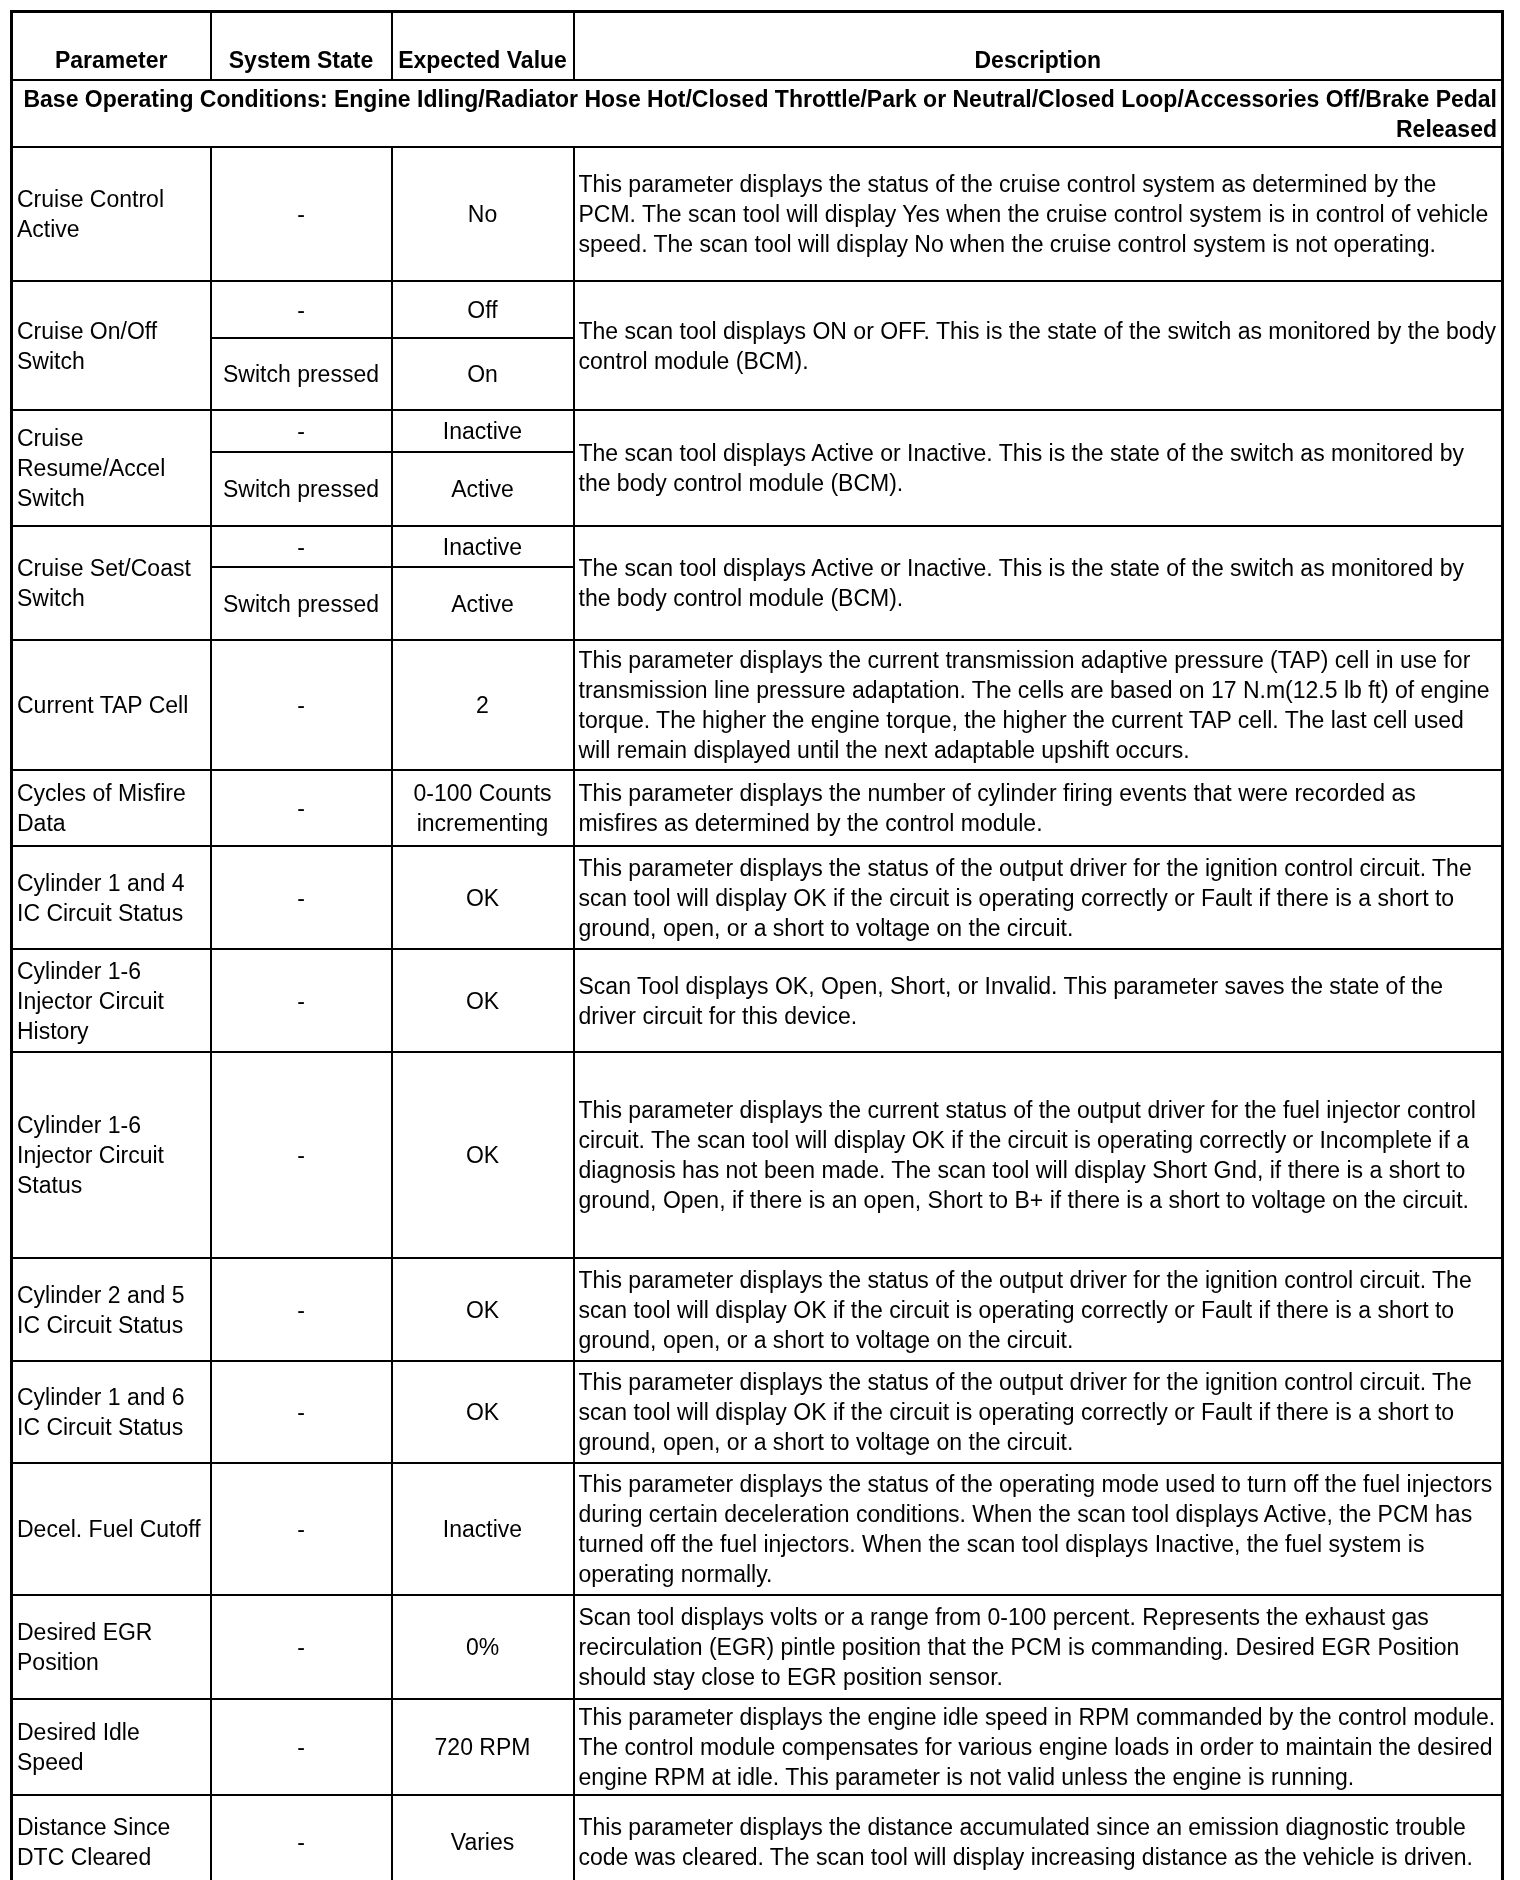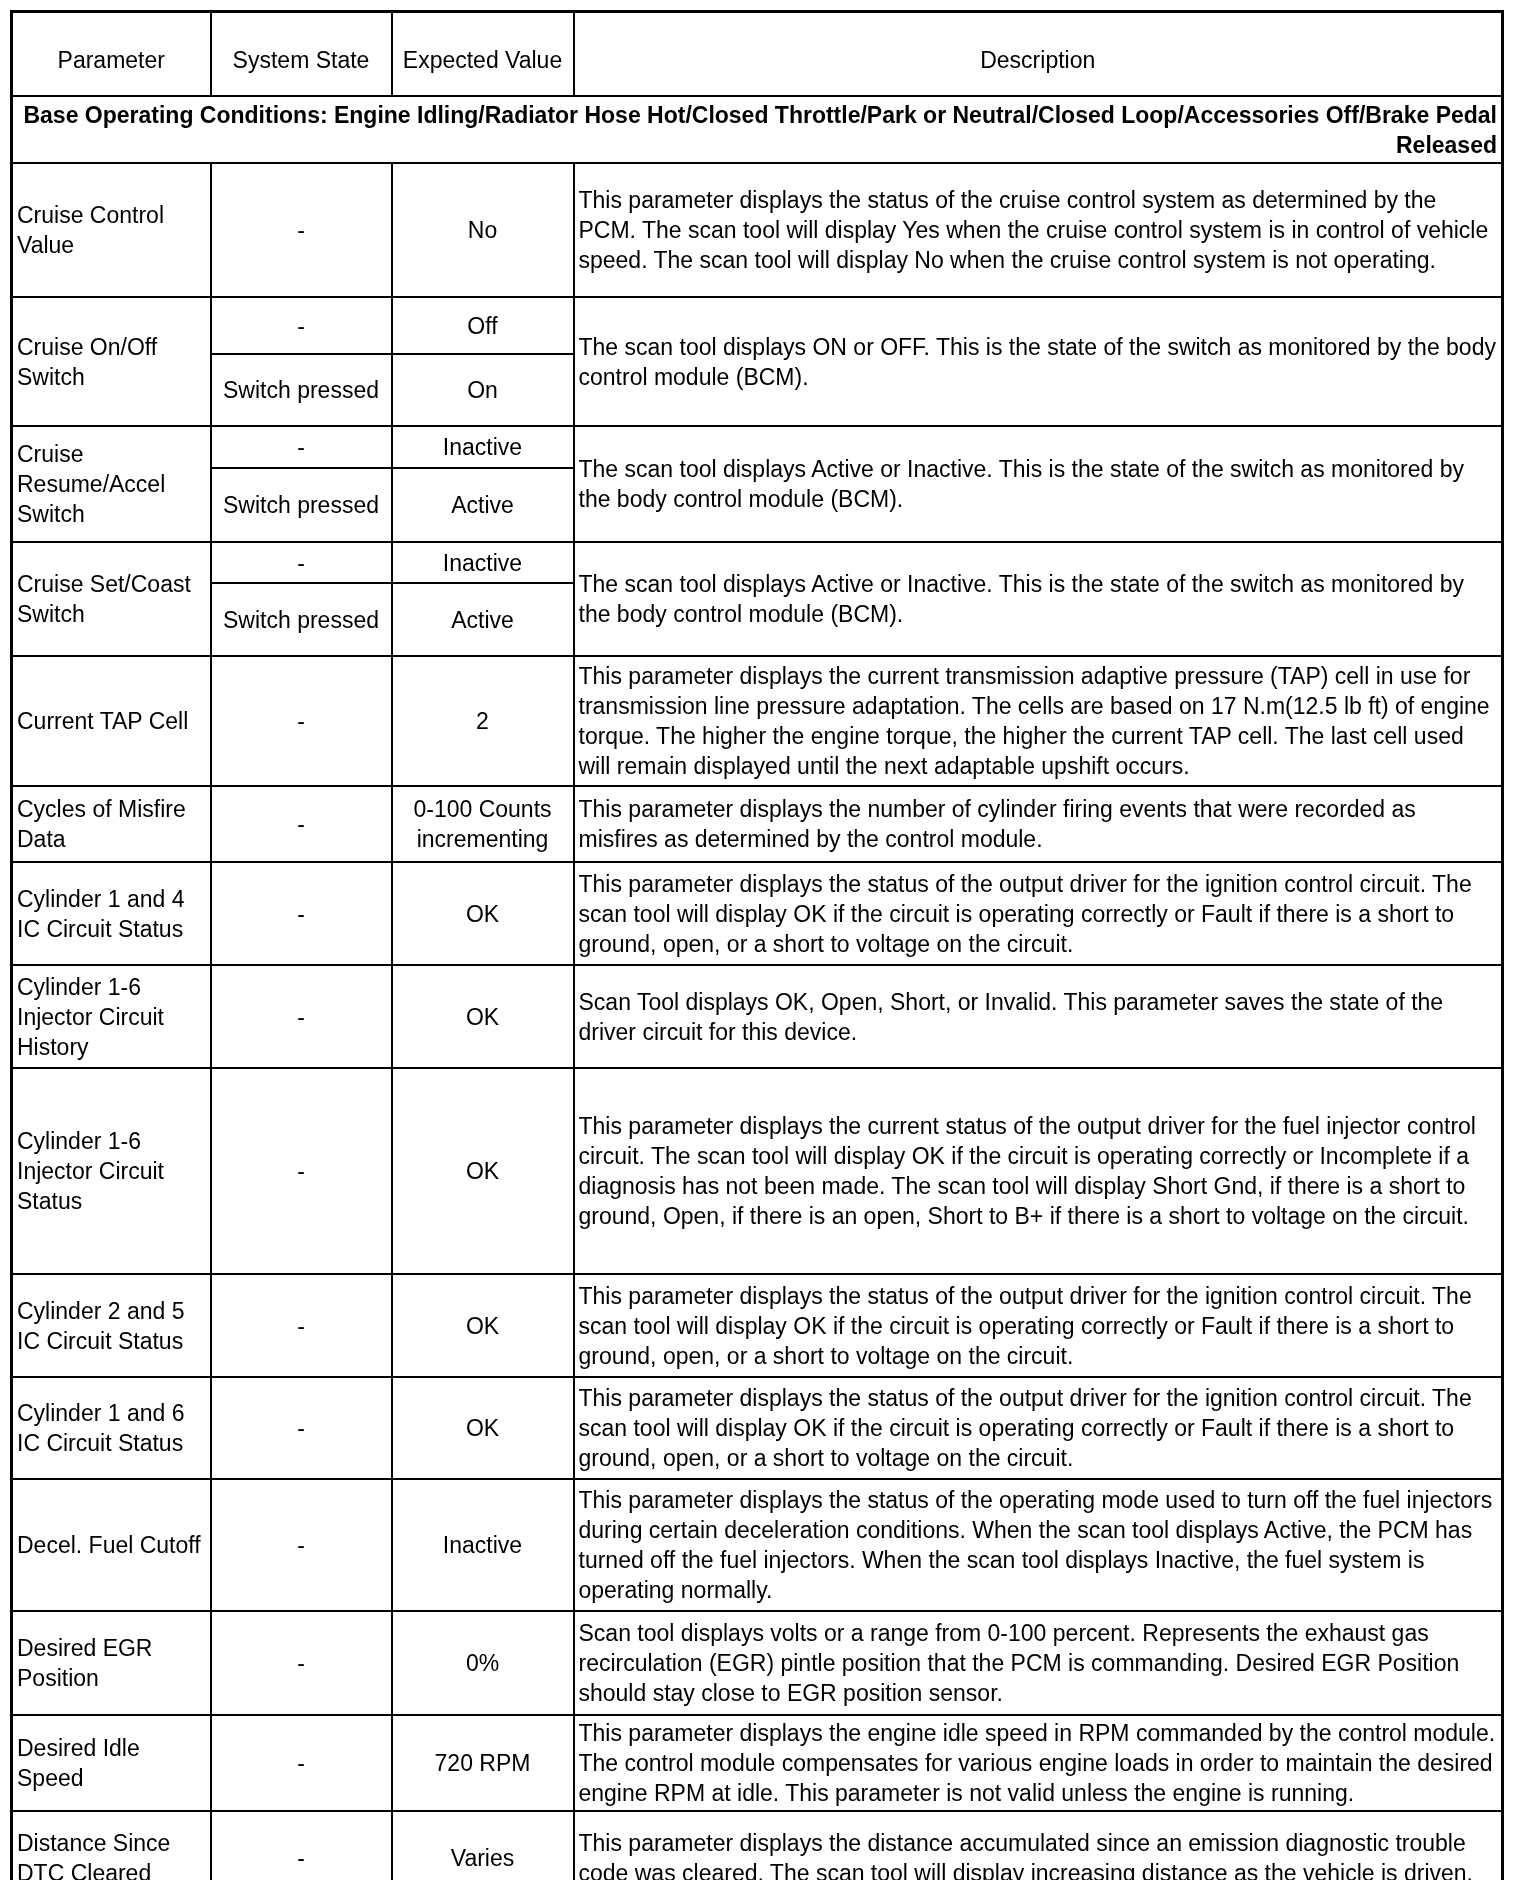--- a/index.html
+++ b/index.html
@@ -12,21 +12,21 @@
   }
   table.ref col.c1 { width: 199px; }
   table.ref col.c2 { width: 181px; }
   table.ref col.c3 { width: 182px; }
   table.ref col.c4 { width: auto; }
   table.ref td, table.ref th {
     border: 2px solid #000;
     font-size: 23px; line-height: 30px;
     padding: 0 4px; vertical-align: middle;
   }
-  table.ref th { font-weight: normal; text-align: center; vertical-align: bottom; padding-bottom: 20px; }
+  table.ref th { font-weight: bold; text-align: center; vertical-align: bottom; padding-bottom: 4px; }
   table.ref tr.hdr th { height: 62px; }
   table.ref tr.hdr th.desc-h { text-align: center; }
   table.ref td.cond { font-weight: bold; height: 65px; text-align: right; }
   td.param { text-align: left; }
   td.state, td.val { text-align: center; }
   td.desc { text-align: left; }
 </style>
 </head>
 <body>
 
@@ -43,21 +43,21 @@
       <th>System State</th>
       <th>Expected Value</th>
       <th class="desc-h">Description</th>
     </tr>
   </thead>
   <tbody id="tbody">
     <tr>
       <td colspan="4" class="cond">Base Operating Conditions: Engine Idling/Radiator Hose Hot/Closed Throttle/Park or Neutral/Closed Loop/Accessories Off/Brake Pedal Released</td>
     </tr>
   <tr style="height: 134px;">
-        <td class="param" rowspan="1">Cruise Control Value</td>
+        <td class="param" rowspan="1">Cruise Control Active</td>
         <td class="state">-</td>
         <td class="val">No</td>
         <td class="desc" rowspan="1">This parameter displays the status of the cruise control system as determined by the PCM. The scan tool will display Yes when the cruise control system is in control of vehicle speed. The scan tool will display No when the cruise control system is not operating.</td>
       </tr>
       <tr style="height: 57px;">
         <td class="param" rowspan="2">Cruise On/Off Switch</td>
         <td class="state">-</td>
         <td class="val">Off</td>
         <td class="desc" rowspan="2">The scan tool displays ON or OFF. This is the state of the switch as monitored by the body control module (BCM).</td>
       </tr>

